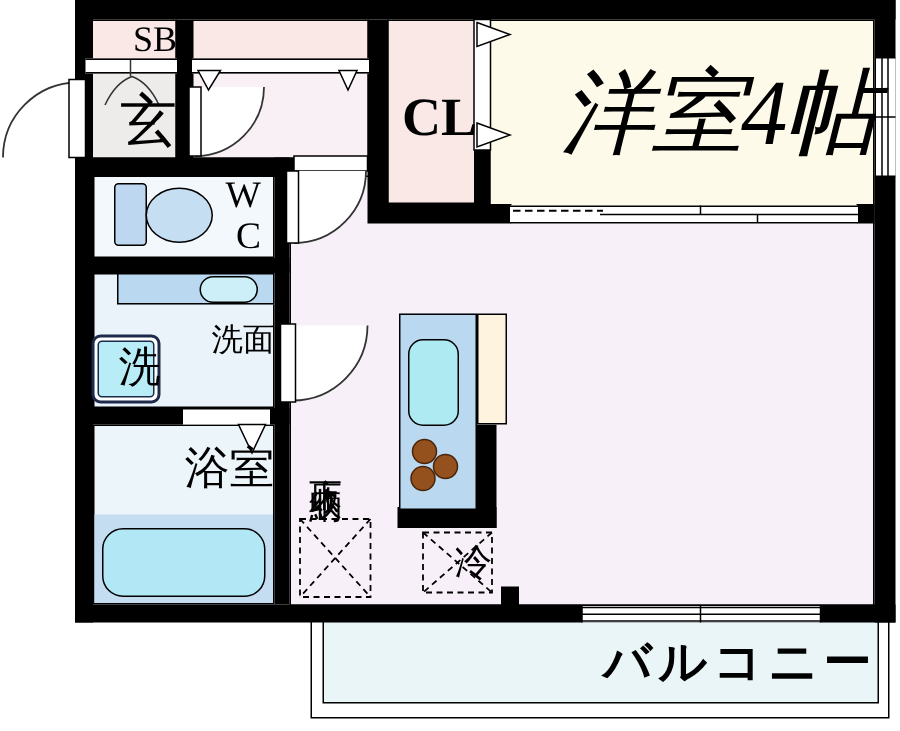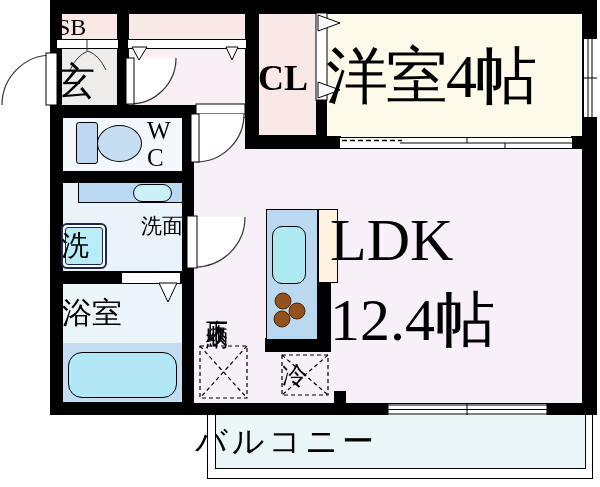--- a/index.html
+++ b/index.html
@@ -4,21 +4,21 @@
 <style>
   html,body{margin:0;padding:0;background:#fff;}
   #plan{position:relative;width:600px;height:487px;background:#ffffff;overflow:hidden;
         font-family:"Liberation Serif","DejaVu Serif",serif;color:#000;}
   .floor{position:absolute;z-index:1;border:1px solid #000;box-sizing:border-box;}
   .noborder{border:none;}
   .wall{position:absolute;background:#000;z-index:2;}
   .band{position:absolute;background:#fff;border-top:1px solid #000;border-bottom:1px solid #000;box-sizing:border-box;z-index:2;}
   .fix{position:absolute;z-index:3;box-sizing:border-box;}
   svg.overlay{position:absolute;left:0;top:0;z-index:4;}
-  .lbl{position:absolute;z-index:5;text-align:left;white-space:nowrap;line-height:1;}
+  .lbl{position:absolute;z-index:5;text-align:right;white-space:nowrap;line-height:1;}
   .lbl-v{position:absolute;z-index:5;writing-mode:vertical-rl;text-orientation:upright;letter-spacing:3px;line-height:1;}
 </style>
 </head>
 <body>
 
 <div id="plan">
 
   <div class="floor" style="left:57px;top:13px;width:61px;height:27px;background:#f9e8e6;"></div>
   <div class="floor" style="left:57px;top:48px;width:61px;height:58px;background:#eeeceb;"></div>
   <div class="floor" style="left:128px;top:13px;width:118px;height:27px;background:#f9e8e6;"></div>
@@ -141,28 +141,24 @@
     <g fill="#94511d" stroke="#4a2409" stroke-width="1">
       <circle cx="283" cy="301" r="8"></circle>
       <circle cx="297" cy="311" r="8"></circle>
       <circle cx="282" cy="319" r="8"></circle>
     </g>
   </svg>
 
   <div class="lbl" style="left:57px;top:15px;width:61px;font-size:24px;">SB</div>
   <div class="lbl" style="left:57px;top:62px;width:61px;font-size:38px;">玄</div>
   <div class="lbl" style="left:258px;top:60px;width:60px;font-size:36px;font-weight:bold;">CL</div>
-  <div class="lbl" style="left:326px;top:45px;width:257px;font-size:62px;letter-spacing:-2px;">洋室4帖</div>
+  <div class="lbl" style="left:326px;top:45px;width:257px;font-size:62px;letter-spacing:-2px;font-style:italic;">洋室4帖</div>
   <div class="lbl" style="left:147px;top:117px;width:27px;font-size:25px;line-height:27px;word-break:break-all;white-space:normal;">WC</div>
   <div class="lbl" style="left:113px;top:214px;width:70px;font-size:21px;line-height:24px;text-align:right;">
     <span>洗面</span><br>
   </div>
   <div class="lbl" style="left:61px;top:232px;width:46px;font-size:28px;z-index:5;">洗</div>
   <div class="lbl" style="left:62px;top:298px;width:121px;font-size:30px;">浴室</div>
-  <div class="lbl" style="left:330px;top:200px;width:250px;font-size:60px;line-height:80px;">
-    <span>LDK</span><br>
-    <span>12.4帖</span>
-  </div>
   <div class="lbl-v" style="left:206px;top:301px;height:104px;font-size:22px;">床下収納</div>
   <div class="lbl" style="left:282px;top:363px;width:46px;font-size:25px;">冷</div>
-  <div class="lbl" style="left:195px;top:425px;width:390px;font-size:32px;letter-spacing:4px;">バルコニー</div>
+  <div class="lbl" style="left:195px;top:425px;width:390px;font-size:32px;letter-spacing:4px;font-weight:bold;">バルコニー</div>
 
 </div>
 
 </body></html>

